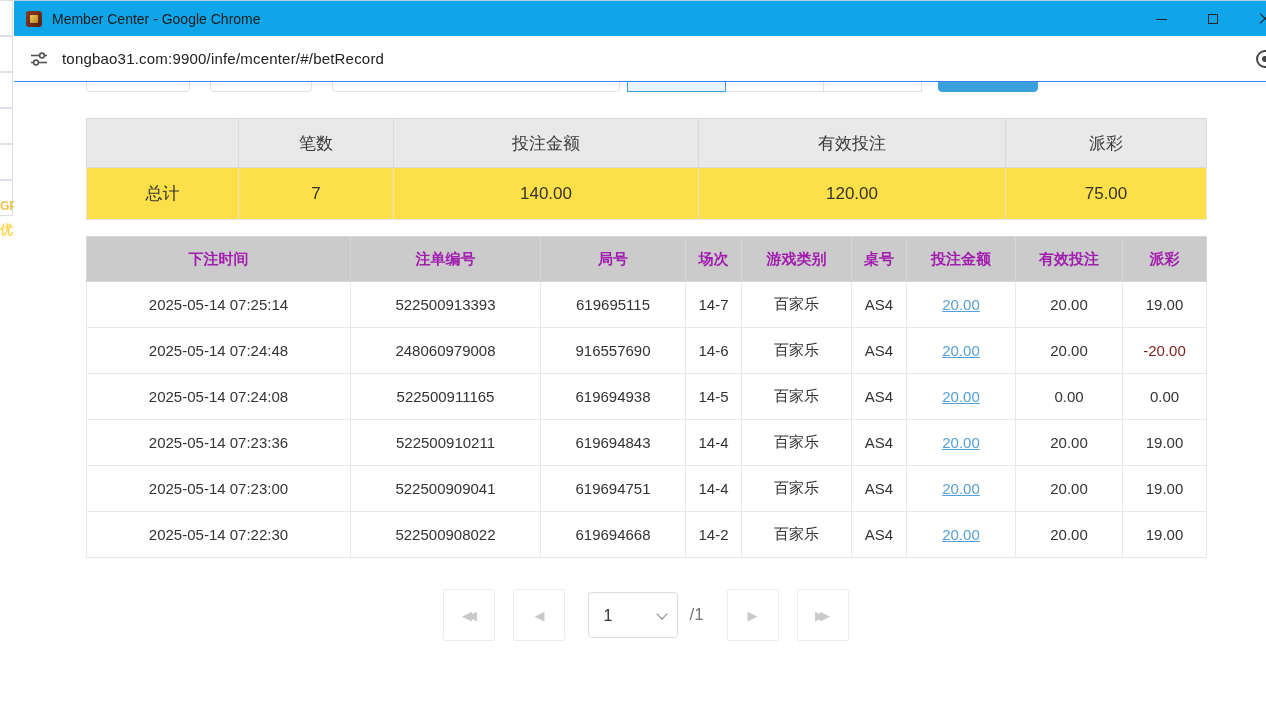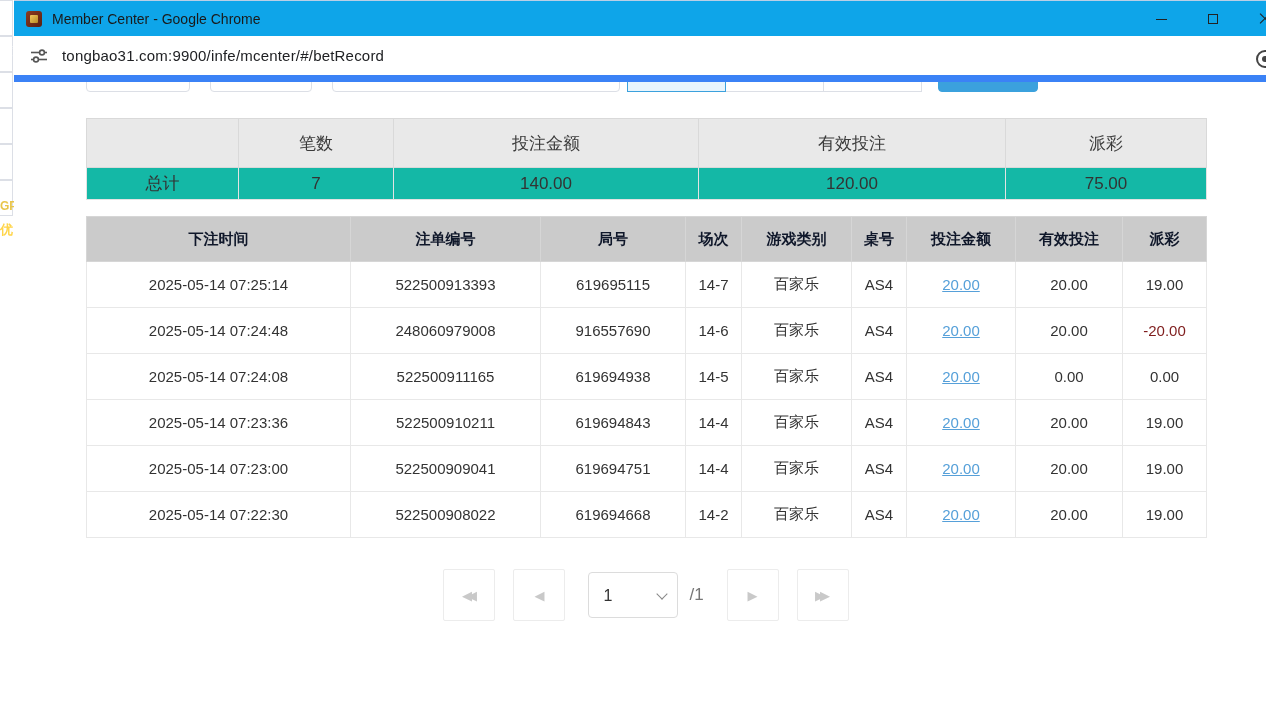--- a/index.html
+++ b/index.html
@@ -33,21 +33,21 @@
   .title-text { font-size:14px; color:#1a1a1a; }
   .win-controls { position:absolute; right:-25px; top:0; height:36px; display:flex; }
   .win-btn { width:52px; height:36px; display:flex; align-items:center; justify-content:center; position:relative; }
   .ic-min { width:11px; height:1px; background:#222; display:block; }
   .ic-max { width:10px; height:10px; border:1px solid #222; display:block; }
   .ic-close { position:relative; width:12px; height:12px; display:block; }
   .ic-close::before,.ic-close::after { content:""; position:absolute; left:-1px; top:5px; width:14px; height:1px; background:#222; }
   .ic-close::before { transform:rotate(45deg); }
   .ic-close::after { transform:rotate(-45deg); }
 
-  .addressbar { height:46px; background:#fff; border-bottom:7px solid #3b82f6; display:flex; align-items:center; padding-left:16px; flex:0 0 46px; position:relative; }
+  .addressbar { height:46px; background:#fff; border-bottom:1px solid #3b82f6; display:flex; align-items:center; padding-left:16px; flex:0 0 46px; position:relative; }
   .tune-icon { width:18px; height:18px; margin-right:14px; flex:0 0 18px; }
   .url-text { font-size:15px; color:#202124; letter-spacing:.2px; }
   .addr-right-icon { position:absolute; right:-8px; top:14px; width:18px; height:18px; border:2px solid #444; border-radius:50%; }
   .addr-right-icon::after { content:""; position:absolute; left:4px; top:4px; width:6px; height:6px; border-radius:50%; background:#444; }
 
   
   .page { position:relative; flex:1; background:#fff; overflow:hidden; }
 
   
   .crop { position:absolute; top:-26px; height:36px; border-radius:4px; background:#fff; border:1px solid #dcdfe6; }
@@ -56,24 +56,24 @@
   .crop-input { left:318px; width:288px; }
   .seg-group { position:absolute; top:-26px; left:614px; height:36px; display:flex; }
   .seg { width:99px; height:36px; border:1px solid #dcdfe6; background:#fff; margin-left:-1px; }
   .seg.active { background:#e8f5fd; border-color:#3ba1dd; z-index:2; }
   .crop-primary { left:924px; width:100px; background:#3ba1dd; border-color:#3ba1dd; }
 
   table { border-collapse:collapse; table-layout:fixed; }
 
   .summary { width:1120px; margin:36px 0 0 72px;border-radius:20px; }
   .summary th { background:#e9e9e9; height:49px; font-size:17px; font-weight:normal; color:#3a3a3a; border:1px solid #d9d9d9; text-align:center; }
-  .summary td { background:#14b8a6; height:32px; font-size:17px; color:#333; border:1px solid #e3e3e3; text-align:center; }
+  .summary td { background:#fde047; height:52px; font-size:17px; color:#333; border:1px solid #e3e3e3; text-align:center; }
 
   .records { width:1120px; margin:16px 0 0 72px; }
-  .records th { background:#cbcbcb; color:#0f172a; font-weight:bold; font-size:15px; height:45px; text-align:center; border:1px solid #d6d6d6; }
+  .records th { background:#cbcbcb; color:#a21caf; font-weight:bold; font-size:15px; height:45px; text-align:center; border:1px solid #d6d6d6; }
   .records td { height:46px; font-size:15px; color:#333; text-align:center; border:1px solid #e8e8e8; background:#fff; }
   .records a.link { color:#56a0d9; text-decoration:underline; cursor:pointer; }
   .records td.neg { color:#7f1d1d; }
 
   .pagination { width:1120px; margin:31px 0 0 72px; display:flex; align-items:center; justify-content:center; }
   .pg-btn { width:52px; height:52px; background:#fff; border:1px solid #ececec; border-radius:2px; display:flex; align-items:center; justify-content:center; color:#c9c9c9; font-size:13px; cursor:pointer; margin:0 9px; }
   .pg-btn .dbl { letter-spacing:-5px; padding-right:5px; }
   .pg-select-wrap { position:relative; width:90px; height:46px; margin:0 5px 0 14px; }
   .pg-select { width:90px; height:46px; border:1px solid #dcdcdc; border-radius:4px; background:#fff; font-size:16px; color:#333; padding-left:14px; -webkit-appearance:none; appearance:none; }
   .pg-chevron { position:absolute; right:12px; top:18px; width:8px; height:8px; border-right:1.5px solid #888; border-bottom:1.5px solid #888; transform:rotate(45deg); pointer-events:none; }

